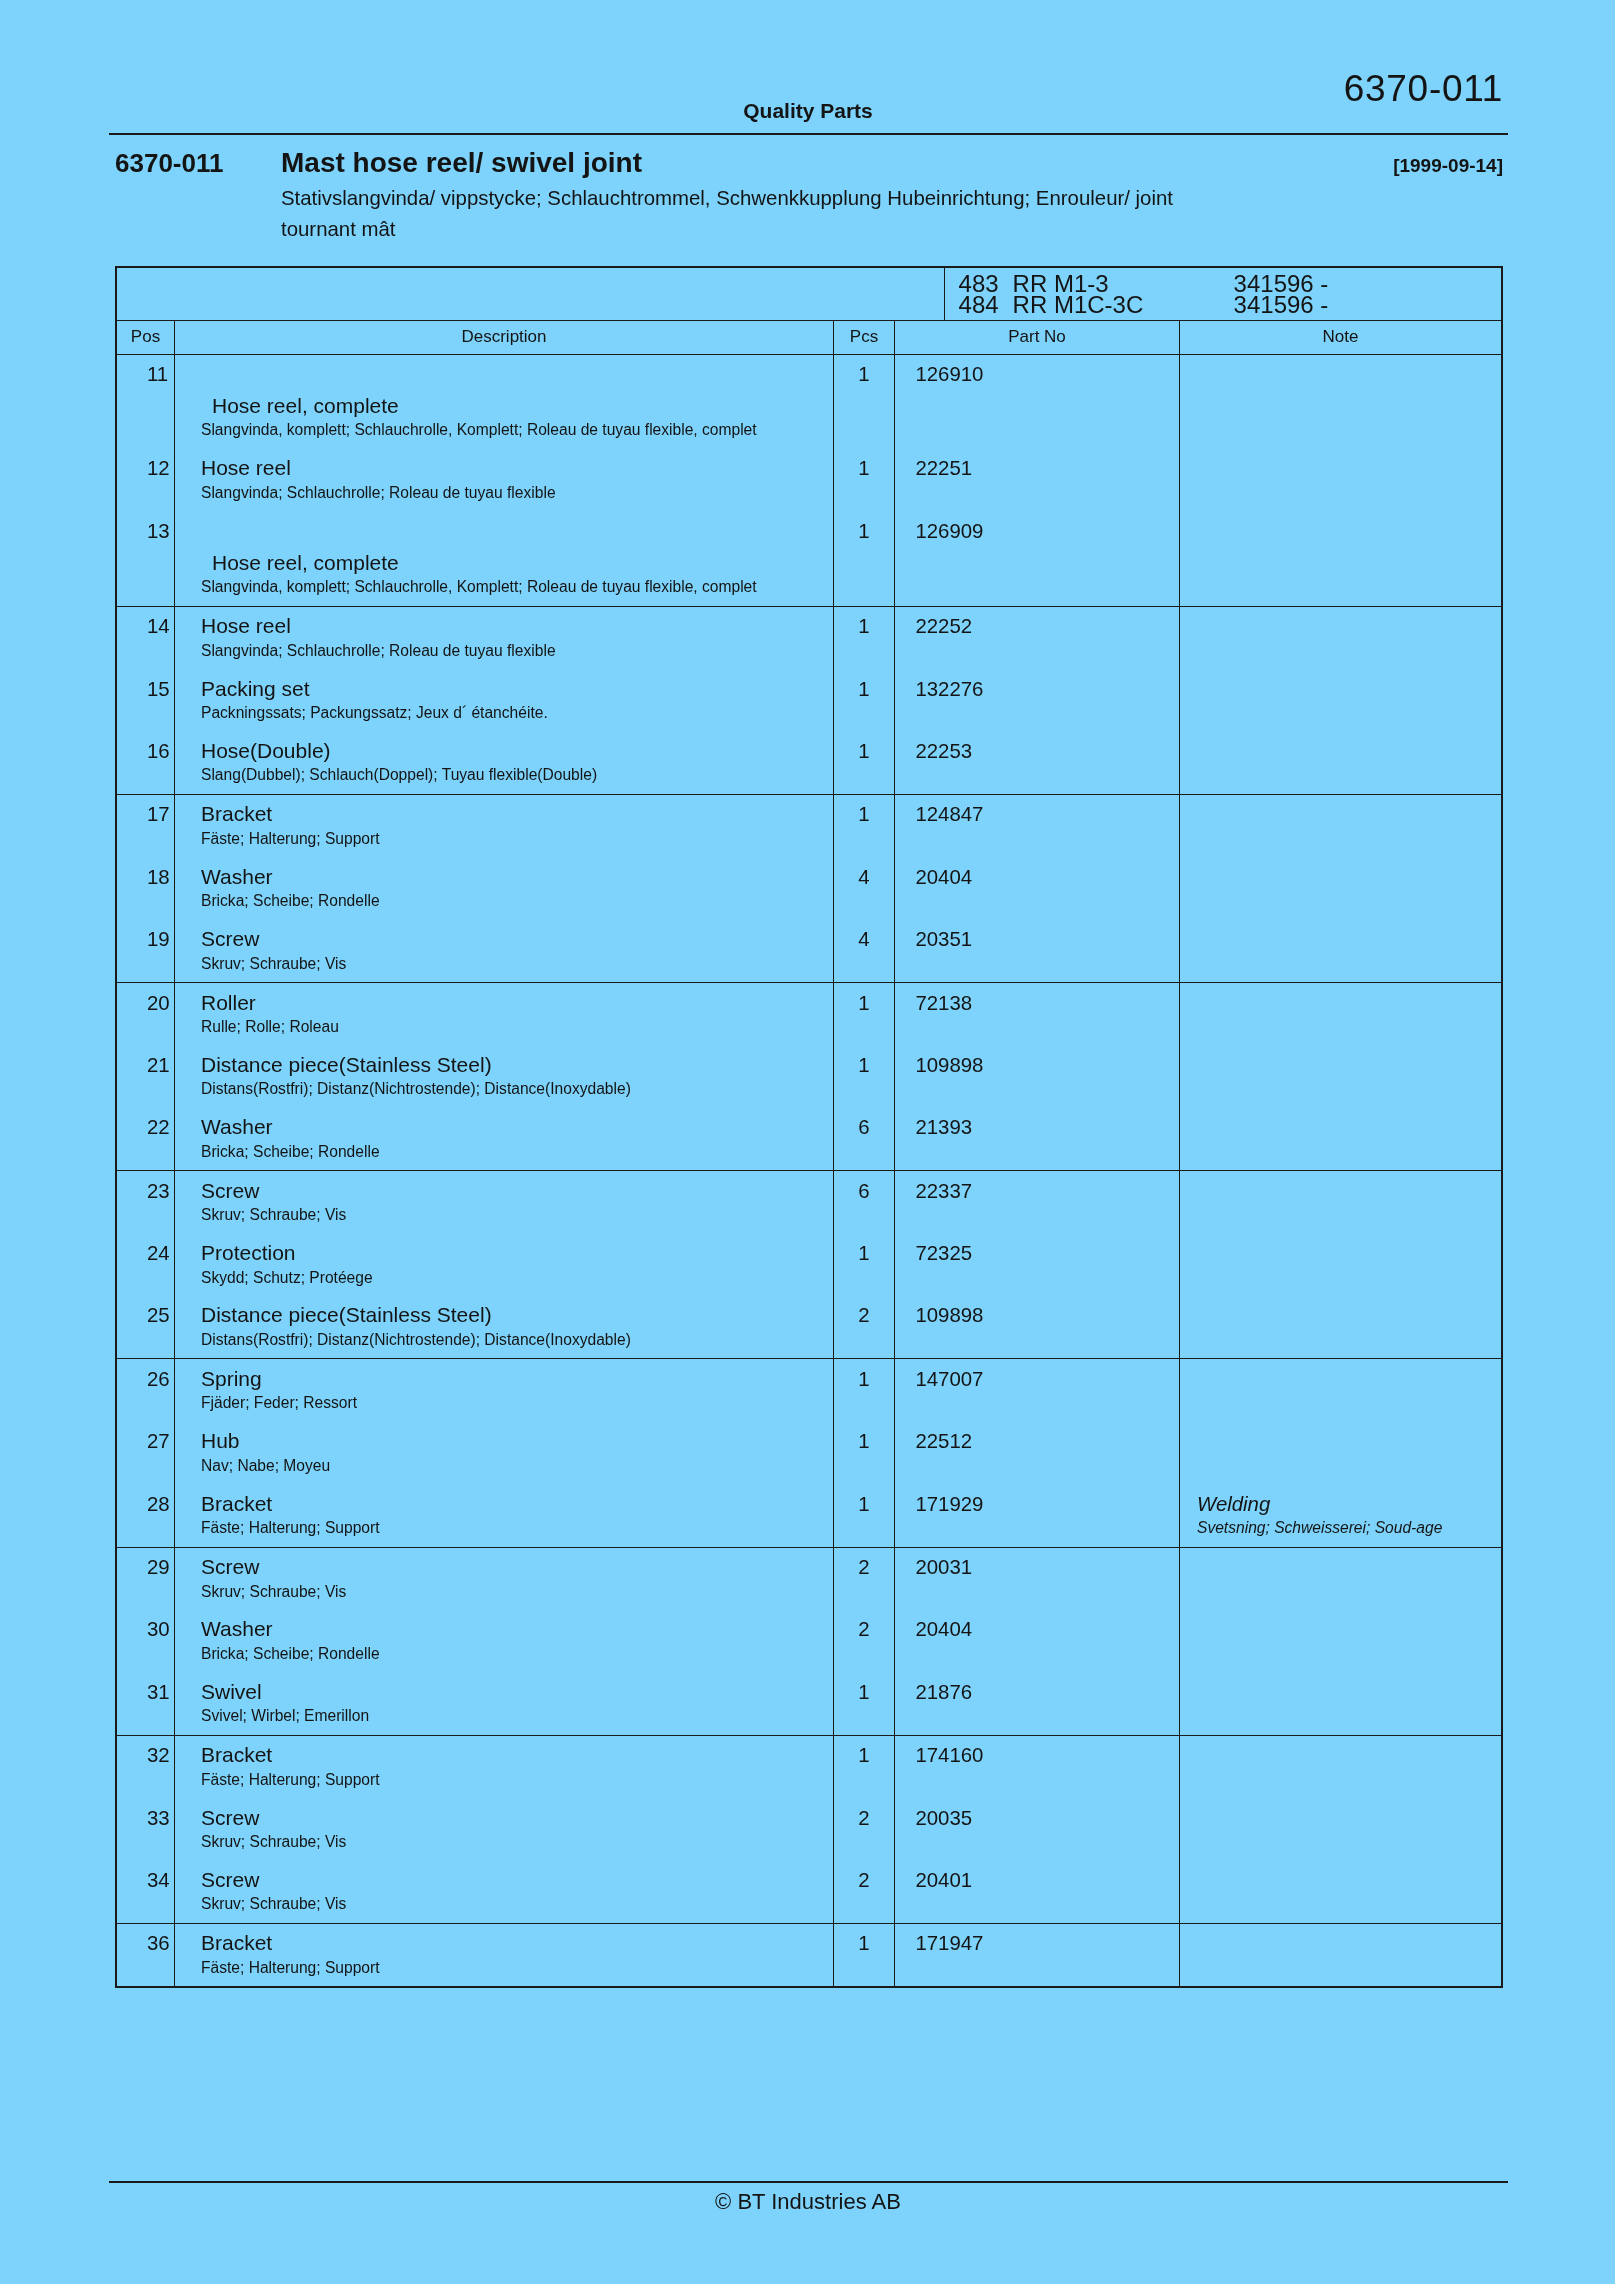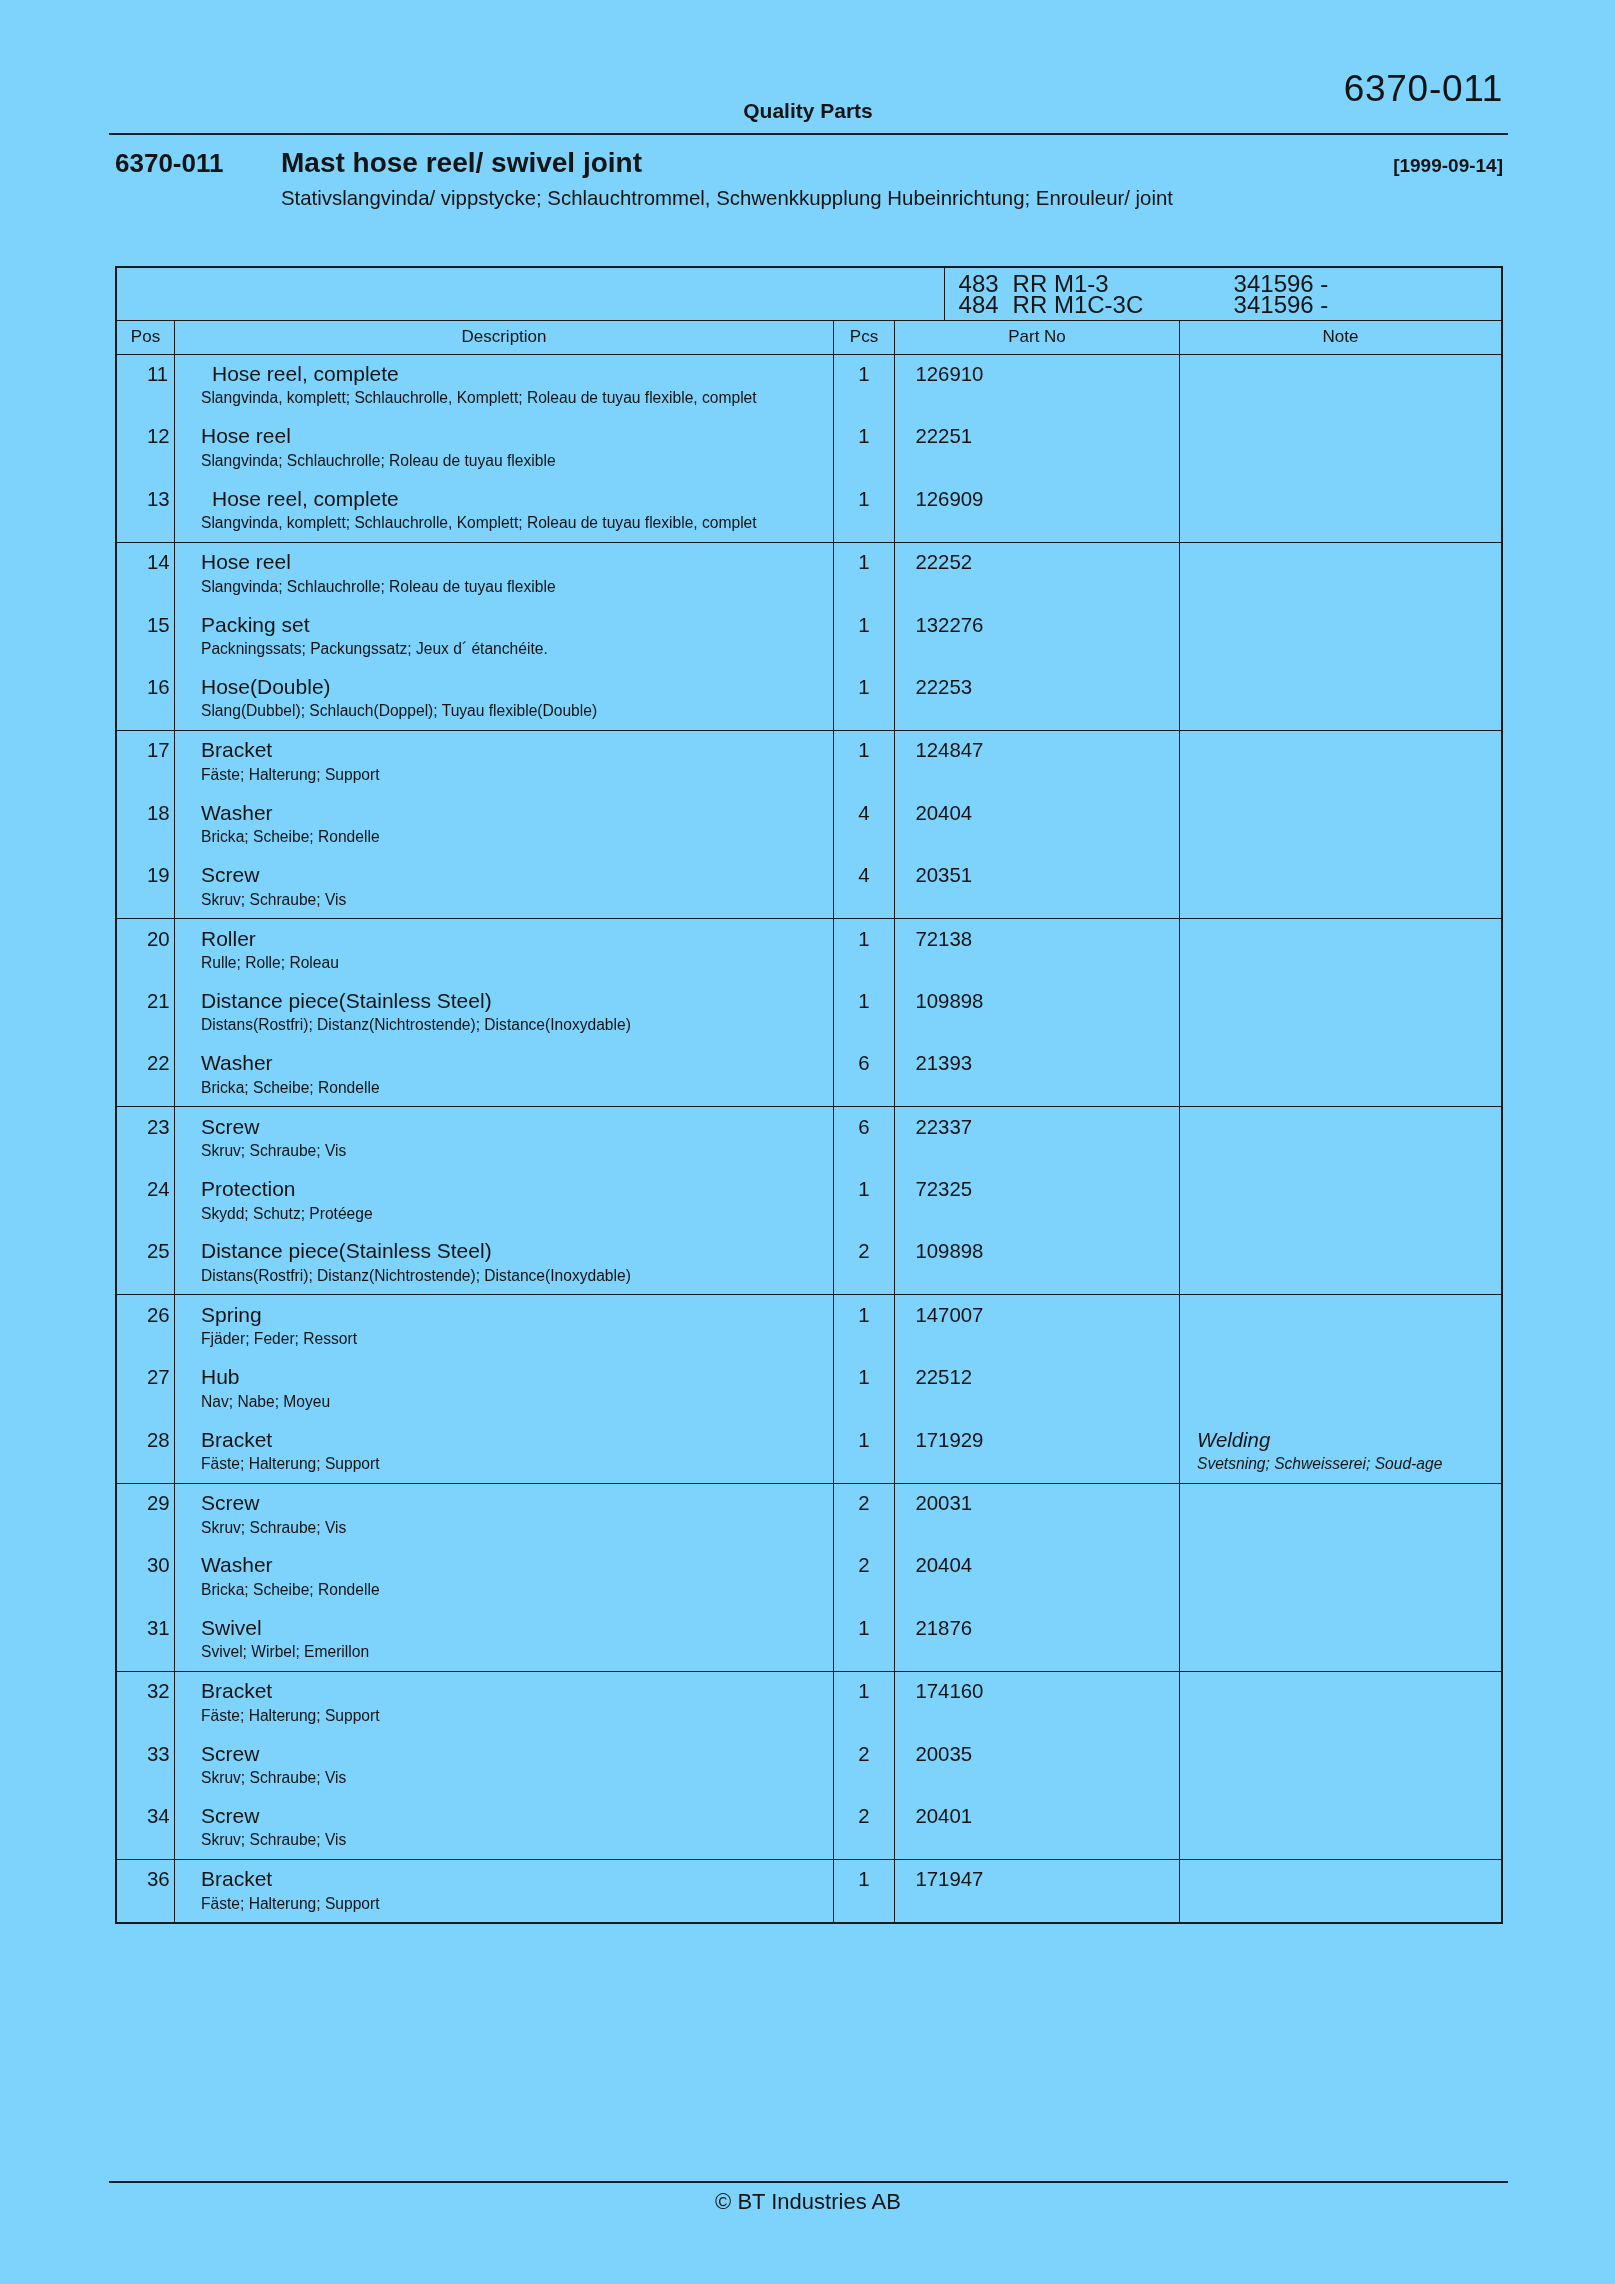--- a/index.html
+++ b/index.html
@@ -30,21 +30,21 @@
   .col-headers > div { border-right:1.4px solid #1a1a1a; display:flex; align-items:center; justify-content:center; }
   .col-headers > div:last-child { border-right:none; }
   .group { border-bottom:1.4px solid #1a1a1a; }
   .group:last-child { border-bottom:none; }
   .row { display:grid; grid-template-columns:58px 659px 61px 285px 1fr; }
   .cell { border-right:1.4px solid #1a1a1a; padding-top:5.4px; padding-bottom:8.1px; }
   .cell:last-child { border-right:none;font-style:italic; }
   .cell.pos  { padding-left:30px; font-size:20.4px; line-height:28.5px; }
   .cell.desc { padding-left:26px; padding-right:16.3px; }
   .desc-main { font-size:21px; line-height:28.5px; }
-  .desc-main.indent { padding-left:11px; }
+  .desc-main.indent { padding-left:11px;margin-top:32px; }
   .desc-sub  { font-size:15.6px; line-height:20.4px; }
   .cell.pcs  { text-align:center; font-size:20.4px; line-height:28.5px; }
   .cell.part { padding-left:20.4px; font-size:20.4px; line-height:28.5px; }
   .cell.note { padding-left:17px; padding-right:37px; }
   .note-main { font-size:20.4px; line-height:28.5px; }
   .note-sub  { font-size:15.6px; line-height:20.4px; }
   
   .footer-rule { position:absolute; top:2181px; left:109px; width:1399px; border-top:2px solid #1a1a1a; }
   .footer-text { position:absolute; top:2189px; left:0; width:100%; text-align:center; font-size:22px; }
 </style>
@@ -58,20 +58,21 @@
   <div class="header-rule"></div>
 
   <div class="title-block">
     <div class="title-row">
       <span class="title-doc">6370-011</span>
       <span class="title-main">Mast hose reel/ swivel joint</span>
       <span class="title-date">[1999-09-14]</span>
     </div>
     <div class="subtitle">
       <div>Stativslangvinda/ vippstycke; Schlauchtrommel, Schwenkkupplung Hubeinrichtung; Enrouleur/ joint</div>
+      <div>tournant mât</div>
     </div>
   </div>
 
   <div class="parts-table">
     <div class="models-box">
       <div class="models-left"></div>
       <div class="models-list">
           <div class="model-row">
             <span>483</span>
             <span>RR M1-3</span>

